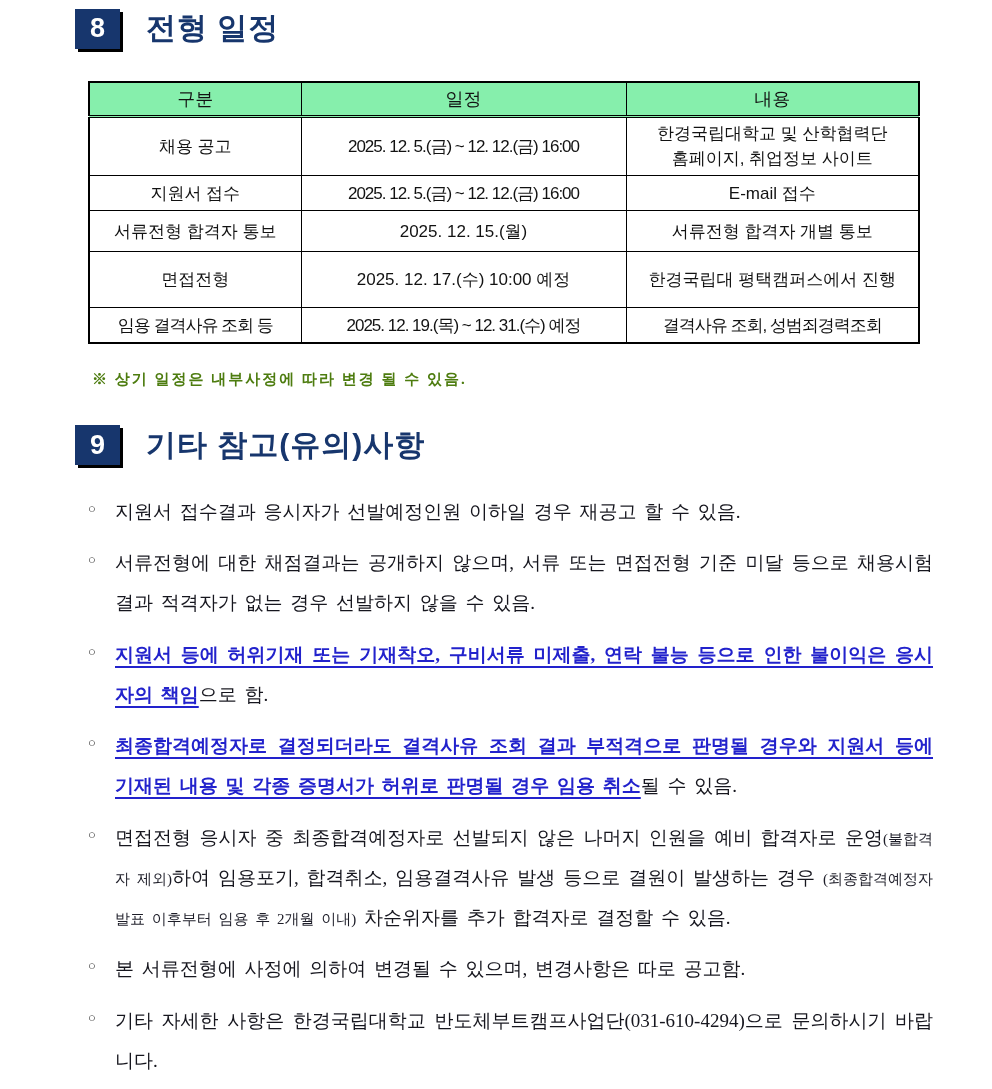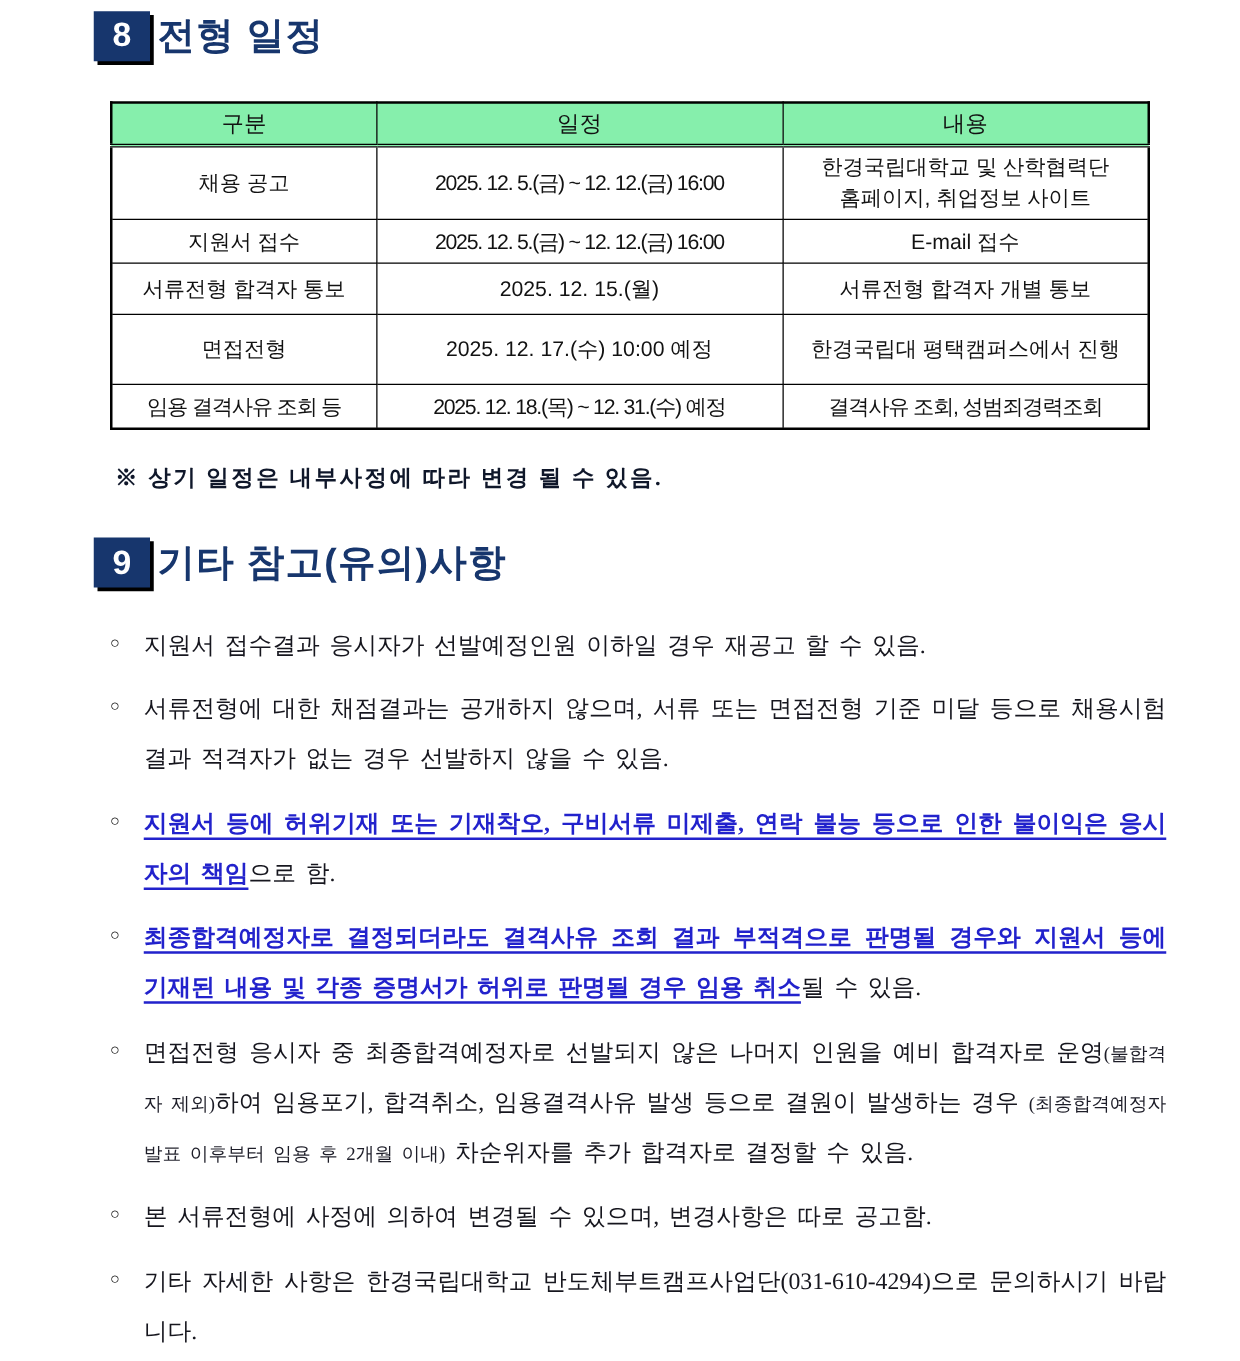--- a/index.html
+++ b/index.html
@@ -17,21 +17,21 @@
   .num-box {
     width: 45px; height: 40px;
     background: #17366d;
     color: #ffffff;
     font-family: "Liberation Sans", "DejaVu Sans", sans-serif;
     font-weight: 800; font-size: 27px;
     display: flex; align-items: center; justify-content: center;
     box-shadow: 3px 3px 0 #000000;
   }
   .section-title {
-    margin-left: 6px;
+    margin-left: 26px;
     font-family: "Liberation Sans", "DejaVu Sans", sans-serif;
     font-weight: 800; font-size: 30px;
     color: #17366d;
     letter-spacing: 1px;
   }
 
   
   .sched-table {
     border-collapse: collapse;
     margin: 32px 0 0 88px;
@@ -54,23 +54,23 @@
   }
   .cell-multiline { white-space: pre-line; line-height: 1.45; }
   .condensed { letter-spacing: -1px; }
   tr.h-lg { height: 56px; }
   tr.h-md { height: 41px; margin-left: 22px; }
   tr.h-sm { height: 35px; margin-left: 34px; }
 
   
   .note {
     margin: 26px 0 0 92px;
-    font-weight: 700; font-size: 18px;
+    font-weight: 700; font-size: 15px;
     letter-spacing: 2px;
-    color: #0f172a;
+    color: #4d7c0f;
   }
 
   .sec9 { margin-top: 36px; }
 
   
   .bullets { margin: 26px 0 0 88px; width: 845px; }
   .bullet { display: flex; margin-bottom: 11px; }
   .bullet-marker {
     width: 27px; flex: 0 0 27px;
     font-size: 13px; padding-top: 9px;
@@ -133,21 +133,21 @@
         <td>2025. 12. 15.(월)</td>
         <td>서류전형 합격자 개별 통보</td>
       </tr>
       <tr class="h-lg">
         <td>면접전형</td>
         <td>2025. 12. 17.(수) 10:00 예정</td>
         <td>한경국립대 평택캠퍼스에서 진행</td>
       </tr>
       <tr class="h-sm">
         <td class="condensed">임용 결격사유 조회 등</td>
-        <td class="condensed">2025. 12. 18.(목) ~ 12. 31.(수) 예정</td>
+        <td class="condensed">2025. 12. 19.(목) ~ 12. 31.(수) 예정</td>
         <td class="condensed">결격사유 조회, 성범죄경력조회</td>
       </tr>
     </tbody>
   </table>
 
   <div class="note">※ 상기 일정은 내부사정에 따라 변경 될 수 있음.</div>
 
   <div class="section-header sec9">
     <div class="num-box">9</div>
     <div class="section-title">기타 참고(유의)사항</div>

